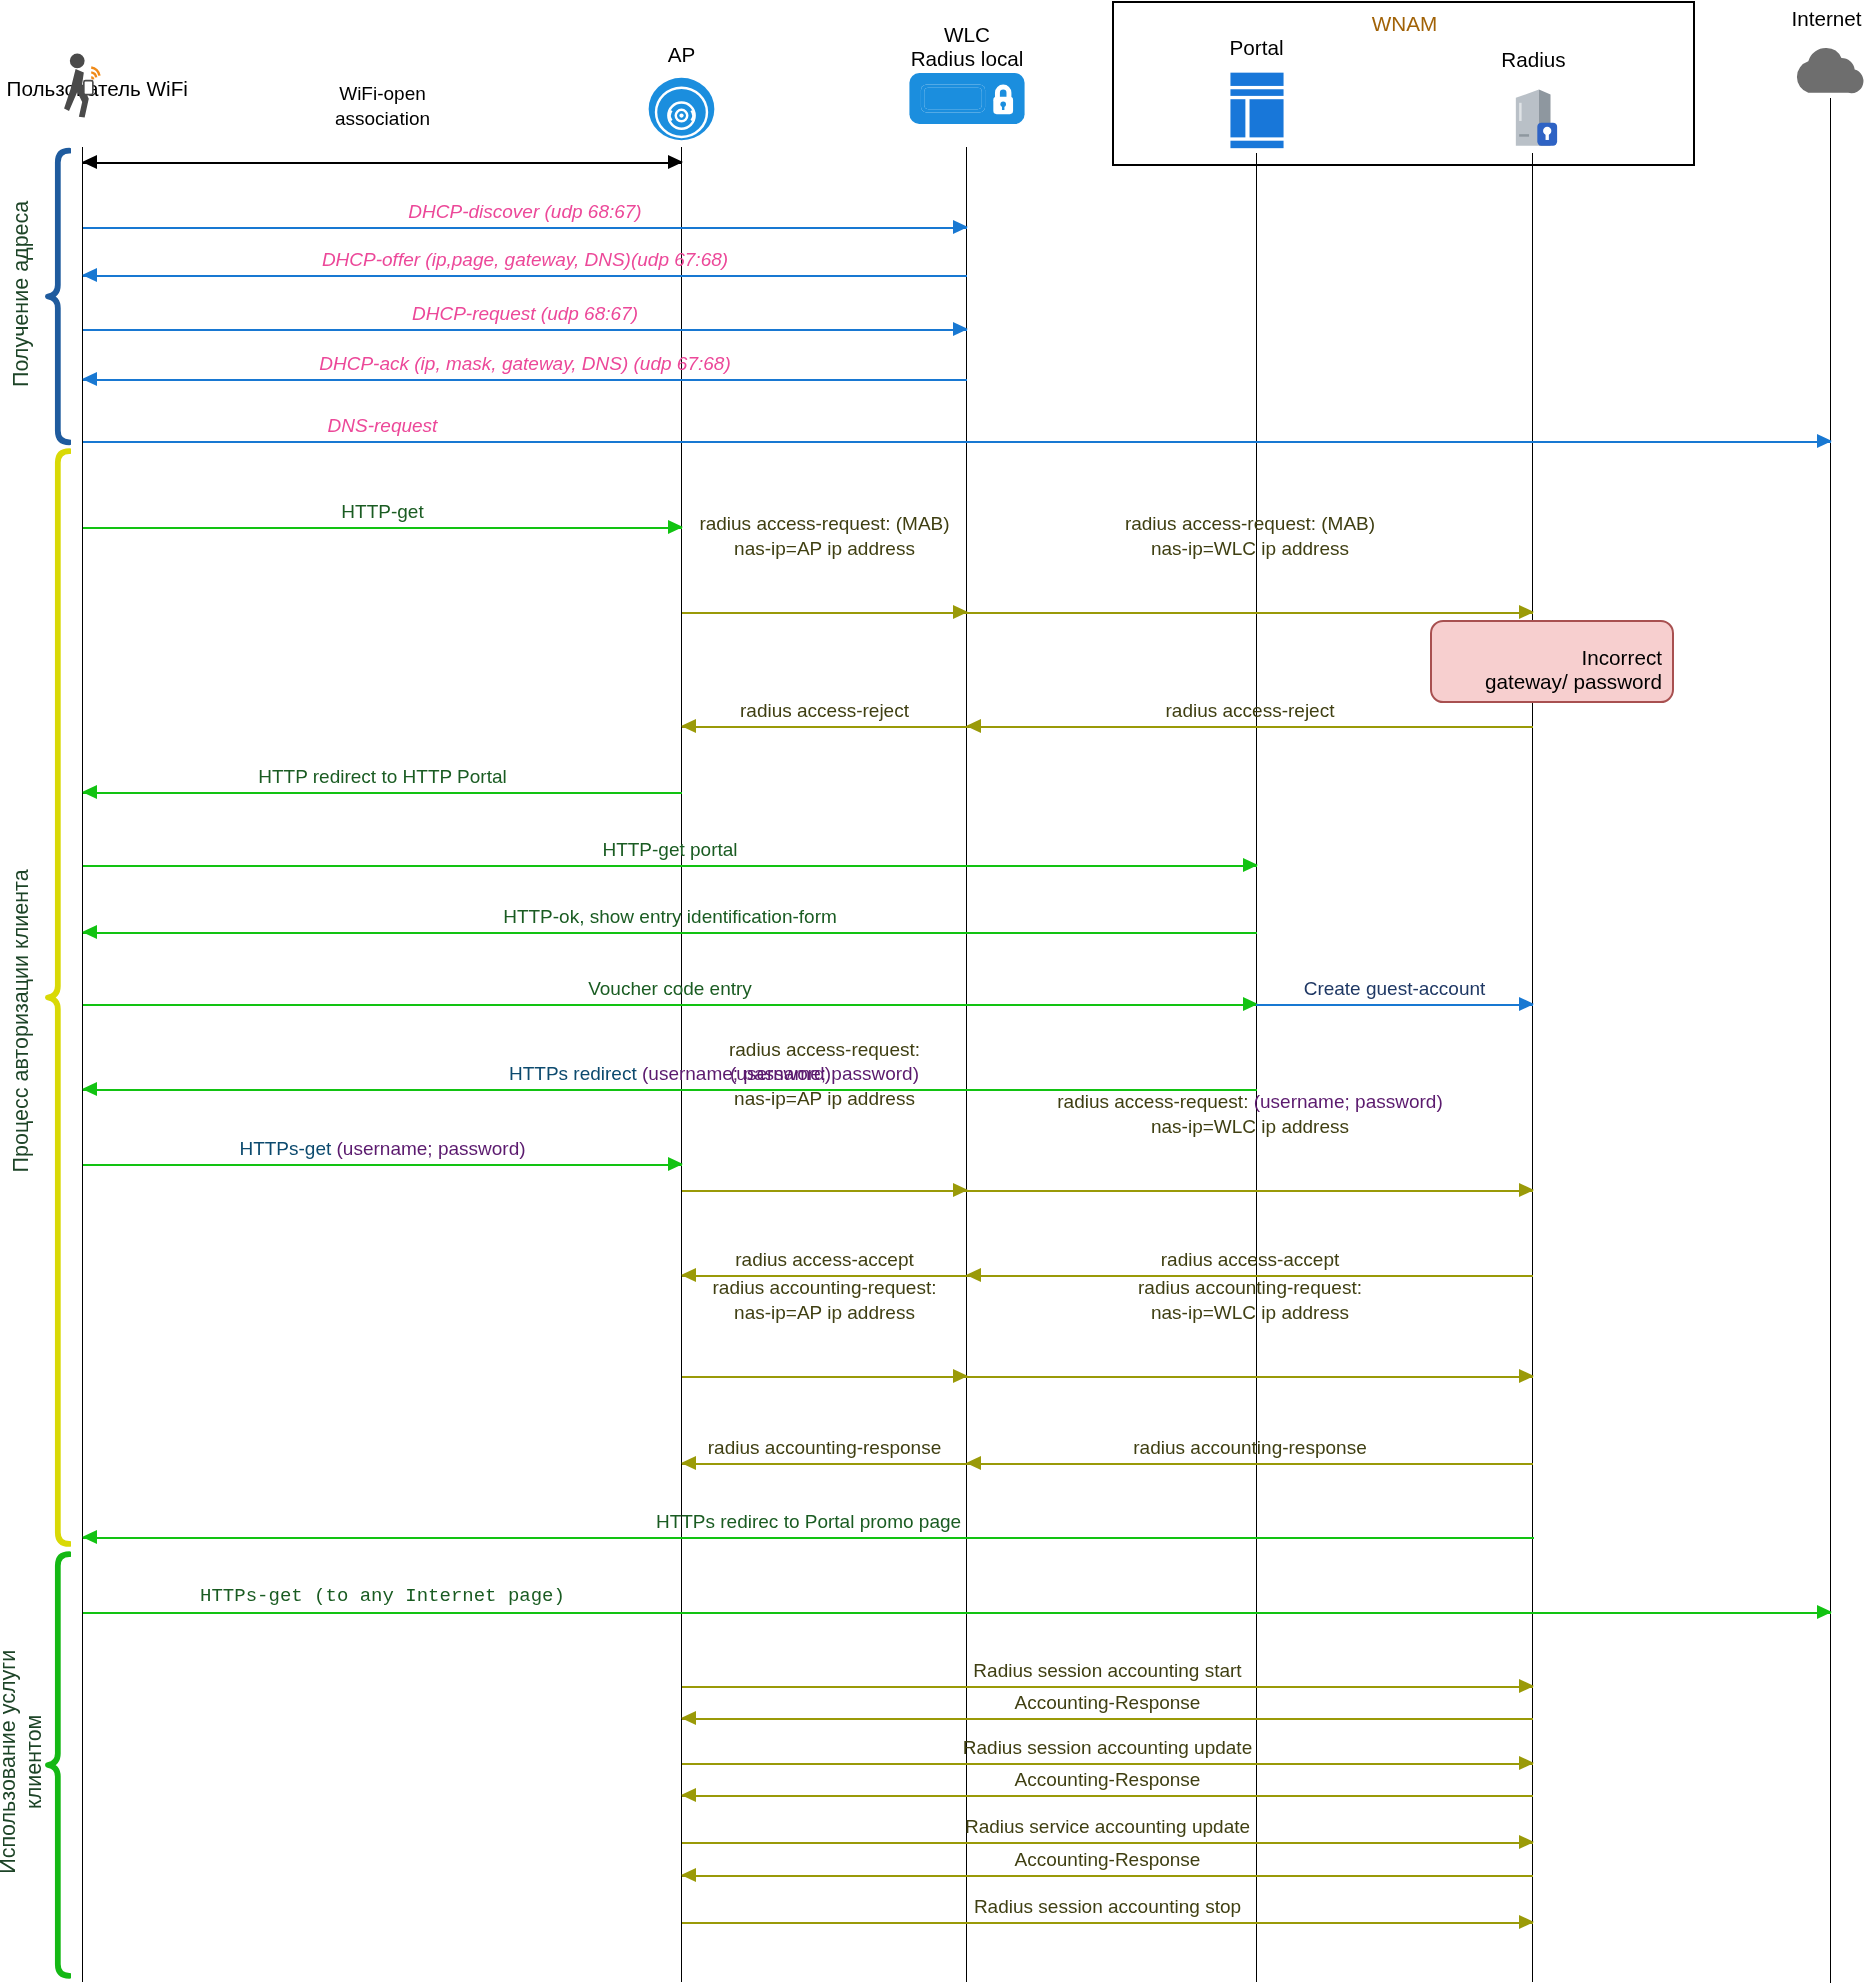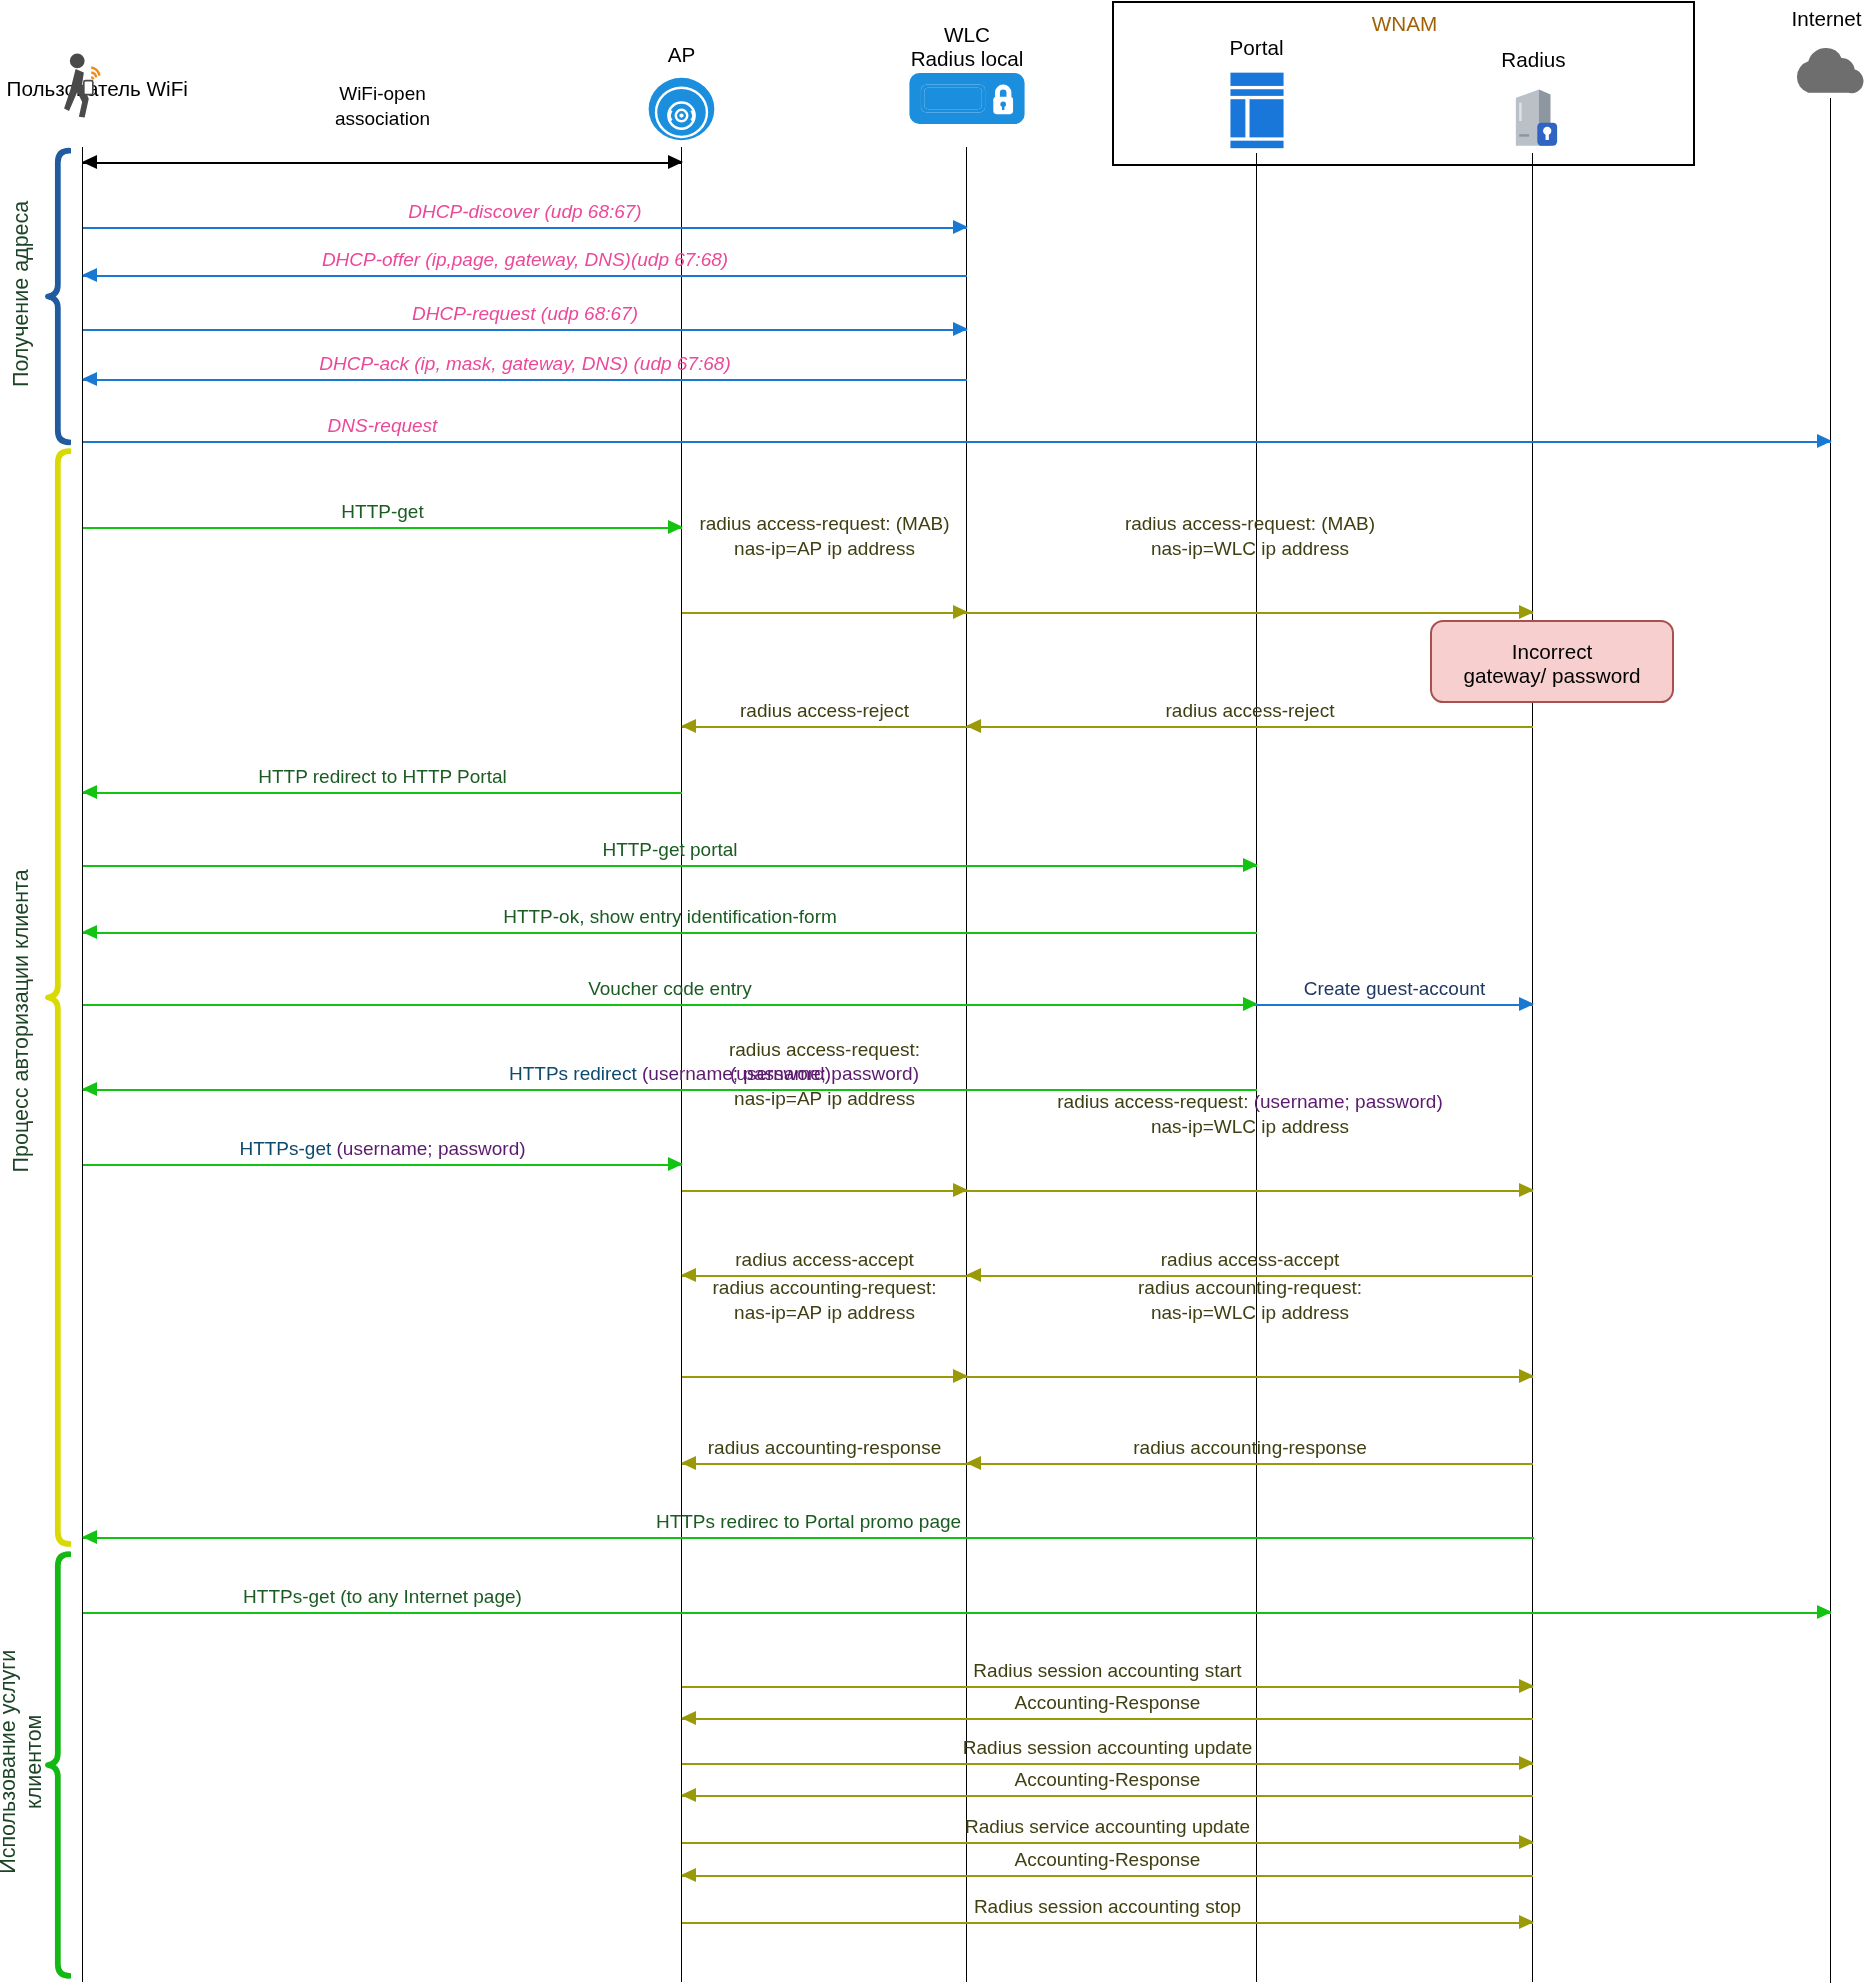--- a/index.html
+++ b/index.html
@@ -50,22 +50,22 @@
   .dgreen{color:#0c4a6e;}
 
   
   .phase{position:absolute;}
   .phase svg{display:block;}
   .phase-label{position:absolute;font-size:21.5px;color:#1d4427;white-space:pre-line;text-align:center;
                transform-origin:center center;}
 
   
   .note{position:absolute;background:#f7cfcf;border:2.5px solid #a85050;border-radius:13.2px;
-        display:flex;flex-direction:column;align-items:center;justify-content:space-around;
-        font-size:20.7px;color:#000;padding:18px 10px;box-sizing:border-box;}
+        display:flex;flex-direction:column;align-items:flex-end;justify-content:space-around;
+        font-size:20.7px;color:#000;padding:24px 10px;box-sizing:border-box;}
 </style>
 </head>
 <body>
 
 <div id="canvas">
 
   <div class="wnam-box" id="wnam-box" style="left: 1112px; top: 0.8px; width: 579px; height: 161px;"></div>
   <div class="wnam-title" id="wnam-title" style="left: 1289px; top: 11.6px; width: 231px;">WNAM</div>
 
   <div id="participants-layer">
@@ -291,21 +291,21 @@
         <div class="lbl">radius accounting-response</div>
       </div>
       <div class="msg c-green" style="left: 83px; width: 1451px; top: 1537px;">
         <div class="line"></div>
         <div class="ah left"></div>
         <div class="lbl">HTTPs redirec to Portal promo page</div>
       </div>
       <div class="msg c-green" style="left: 83px; width: 1748px; top: 1612px;">
         <div class="line"></div>
         <div class="ah right"></div>
-        <div class="lbl" style="left: 0px; right: auto; width: 599px;">HTTPs-get (to any Internet page)</div>
+        <div class="lbl" style="left: 0px; right: auto; width: 599px; font-family: Liberation Mono, monospace;">HTTPs-get (to any Internet page)</div>
       </div>
       <div class="msg c-olive" style="left: 682px; width: 851px; top: 1686px;">
         <div class="line"></div>
         <div class="ah right"></div>
         <div class="lbl">Radius session accounting start</div>
       </div>
       <div class="msg c-olive" style="left: 682px; width: 851px; top: 1718px;">
         <div class="line"></div>
         <div class="ah left"></div>
         <div class="lbl">Accounting-Response</div>

